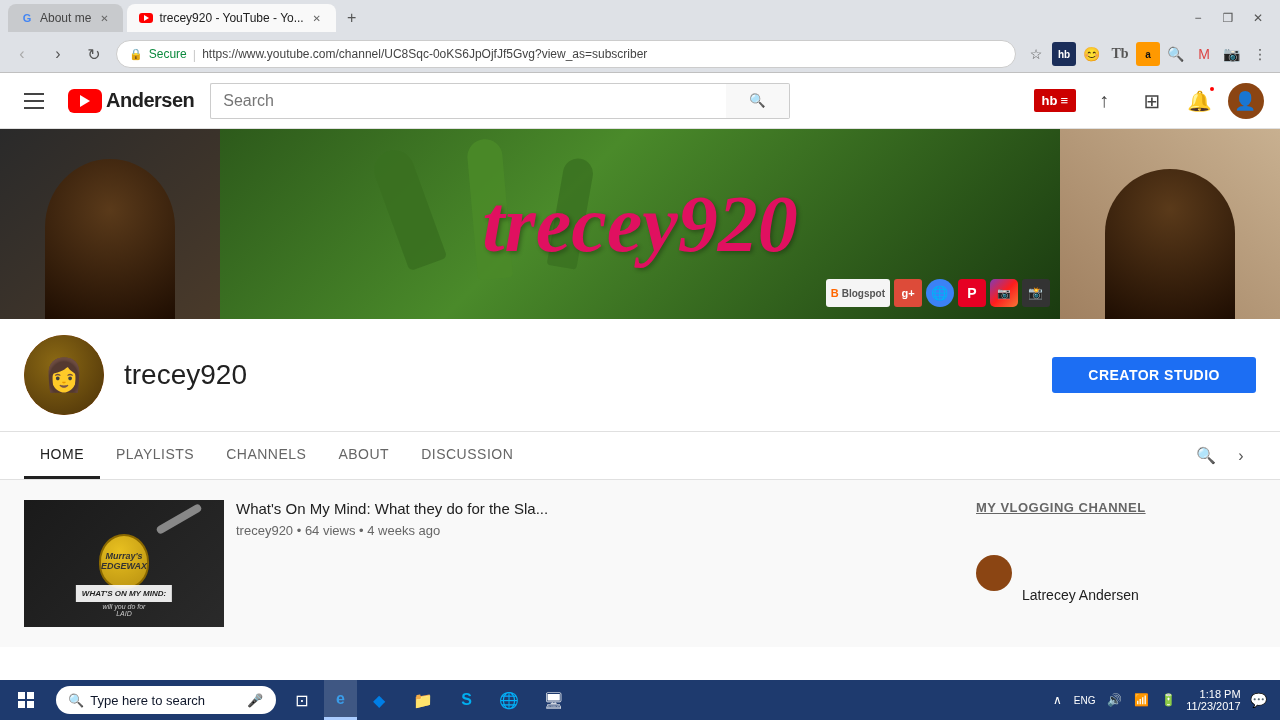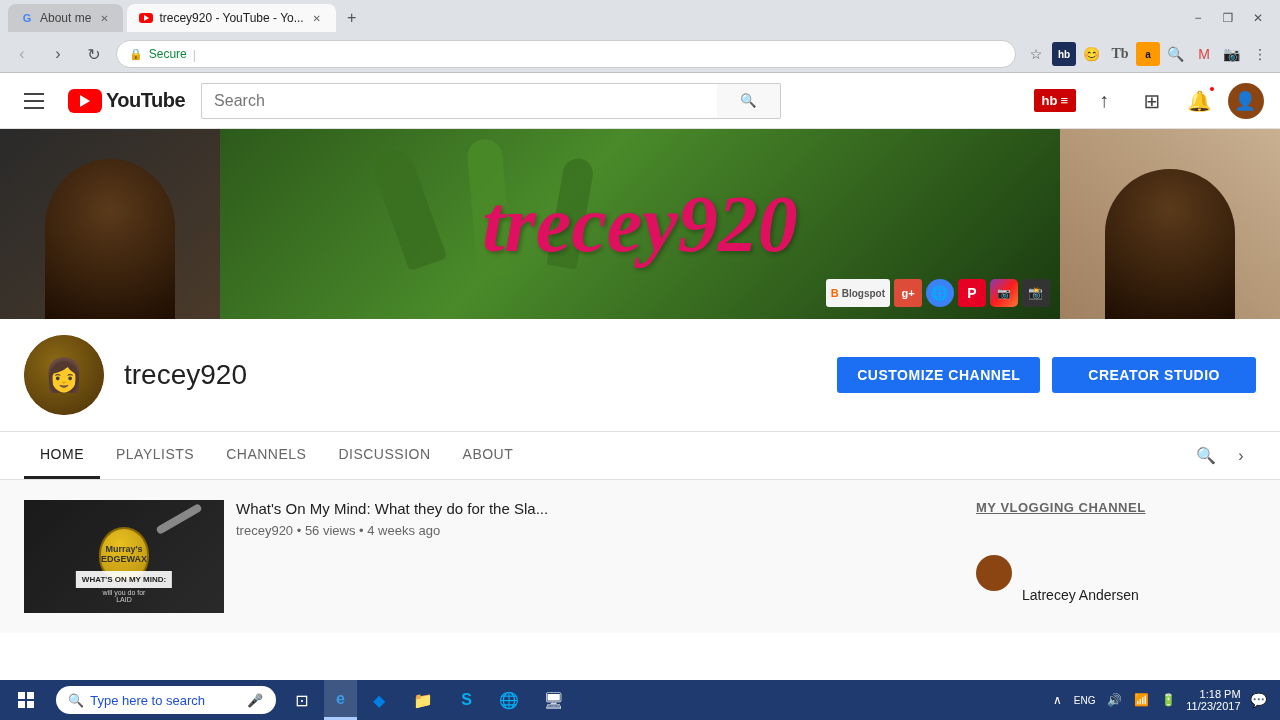--- a/index.html
+++ b/index.html
@@ -449,28 +449,29 @@
     }
     .content-sidebar {
       width: 280px;
     }
     .video-card {
       display: flex;
       gap: 12px;
     }
     .video-thumb {
       width: 200px;
-      height: 113px;
+      height: 127px;
       background: #2a2a2a;
       flex-shrink: 0;
       display: flex;
       align-items: center;
       justify-content: center;
       overflow: hidden;
       position: relative;
+      font-style: italic;
     }
     .video-title {
       font-size: 15px;
       font-weight: 500;
       color: #212121;
       margin-bottom: 6px;
     }
     .video-meta {
       font-size: 13px;
       color: #666;
@@ -651,20 +652,21 @@
     </div>
 
     <div class="address-bar">
       <div class="nav-btn disabled">‹</div>
       <div class="nav-btn">›</div>
       <div class="nav-btn">↻</div>
       <div class="url-bar">
         <span class="secure-icon">🔒</span>
         <span style="color:#0c8a3e; font-size:12px; font-weight:500;">Secure</span>
         <span style="color:#ccc;">|</span>
+        <span class="url-text">https://www.youtube.com/channel/UC8Sqc-0oKS6JpOjfJf5Gvg?view_as=subscriber</span>
       </div>
       <div class="address-icons">
         <div class="addr-icon">☆</div>
 
         <div class="addr-icon" style="background:#1b2e5a; color:white; border-radius:3px; font-size:10px; font-weight:bold;">hb</div>
         <div class="addr-icon">😊</div>
         <div class="addr-icon" style="font-weight:bold; font-family:serif;">Tb</div>
         <div class="addr-icon" style="background:#f90; color:#111; font-size:10px; font-weight:bold; border-radius:3px; padding:0 3px;">a</div>
         <div class="addr-icon">🔍</div>
         <div class="addr-icon" style="color:#d44;">M</div>
@@ -677,21 +679,21 @@
   <div class="yt-page" style="flex:1; overflow:hidden; display:flex; flex-direction:column;">
 
     <div class="yt-header">
       <div class="hamburger">
         <div class="hamburger-line"></div>
         <div class="hamburger-line"></div>
         <div class="hamburger-line"></div>
       </div>
       <div class="yt-logo">
         <div class="yt-logo-icon"></div>
-        <span class="yt-logo-text">YouTube</span>
+        <span class="yt-logo-text">Andersen</span>
       </div>
       <div class="yt-search-bar">
         <input class="yt-search-input" type="text" value="" placeholder="Search" style="">
         <button class="yt-search-btn">🔍</button>
       </div>
       <div class="yt-header-icons">
 
         <div class="red-btn">
           <span style="font-weight:bold;">hb</span>
           <span>≡</span>
@@ -746,31 +748,30 @@
         </div>
       </div>
     </div>
 
     <div class="channel-info">
       <div class="channel-avatar">
         <div class="face-circle">👩</div>
       </div>
       <span class="channel-name">trecey920</span>
       <div class="channel-actions">
-        <button class="btn-customize">CUSTOMIZE CHANNEL</button>
         <button class="btn-creator">CREATOR STUDIO</button>
       </div>
     </div>
 
     <div class="channel-tabs">
       <div class="channel-tab active">HOME</div>
       <div class="channel-tab">PLAYLISTS</div>
       <div class="channel-tab">CHANNELS</div>
+      <div class="channel-tab">ABOUT</div>
       <div class="channel-tab">DISCUSSION</div>
-      <div class="channel-tab">ABOUT</div>
       <div class="tab-search-icon">🔍</div>
       <div class="tab-next-icon">›</div>
     </div>
 
     <div class="channel-content" style="background:#f9f9f9;">
 
       <div class="content-main">
         <div class="video-card">
 
           <div class="video-thumb">
@@ -785,21 +786,21 @@
               <div style="background:rgba(255,255,255,0.9); padding:4px 6px; font-size:8px; font-weight:bold; color:#222; text-align:center; position:absolute; bottom:25px; left:50%; transform:translateX(-50%); white-space:nowrap;">WHAT'S ON MY MIND:</div>
               <div style="font-size:7px; color:#ccc; position:absolute; bottom:10px; text-align:center;">will you do for<br>LAID</div>
             </div>
           </div>
 
           <div style="flex:1;">
             <div class="video-title">What's On My Mind: What they do for the Sla...</div>
             <div class="video-meta">
               <span>trecey920</span>
               <span> • </span>
-              <span>56 views</span>
+              <span>64 views</span>
               <span> • </span>
               <span>4 weeks ago</span>
             </div>
           </div>
         </div>
       </div>
 
       <div class="content-sidebar">
         <div class="sidebar-label">MY VLOGGING CHANNEL</div>
         <div class="sidebar-channel">
@@ -816,21 +817,21 @@
       <div class="win-logo">
         <div class="win-logo-q"></div>
         <div class="win-logo-q"></div>
         <div class="win-logo-q"></div>
         <div class="win-logo-q"></div>
       </div>
     </div>
 
     <div class="search-bar-taskbar">
       <span style="color:#999; font-size:13px;">🔍</span>
-      <span style="font-size:13px; color:#1d4ed8;">Type here to search</span>
+      <span style="font-size:13px; color:#0f172a;">Type here to search</span>
       <span style="margin-left:auto; color:#999; font-size:13px;">🎤</span>
     </div>
 
     <div class="taskbar-icons">
 
       <div class="tbar-icon">⊡</div>
 
       <div class="taskbar-active-app">
         <span style="font-size:16px; color:#3a9ce8; font-weight:bold;">e</span>
       </div>

